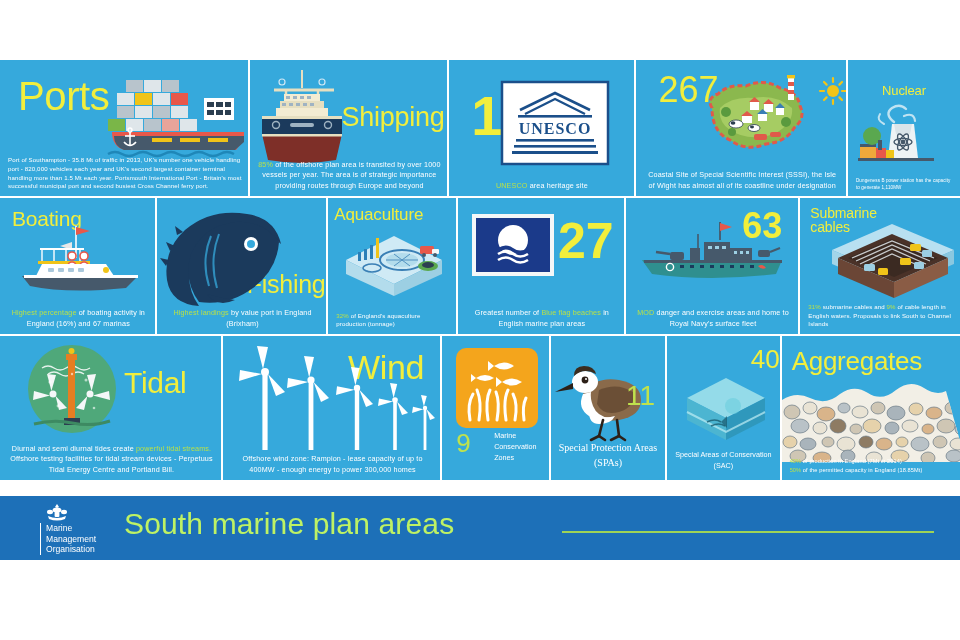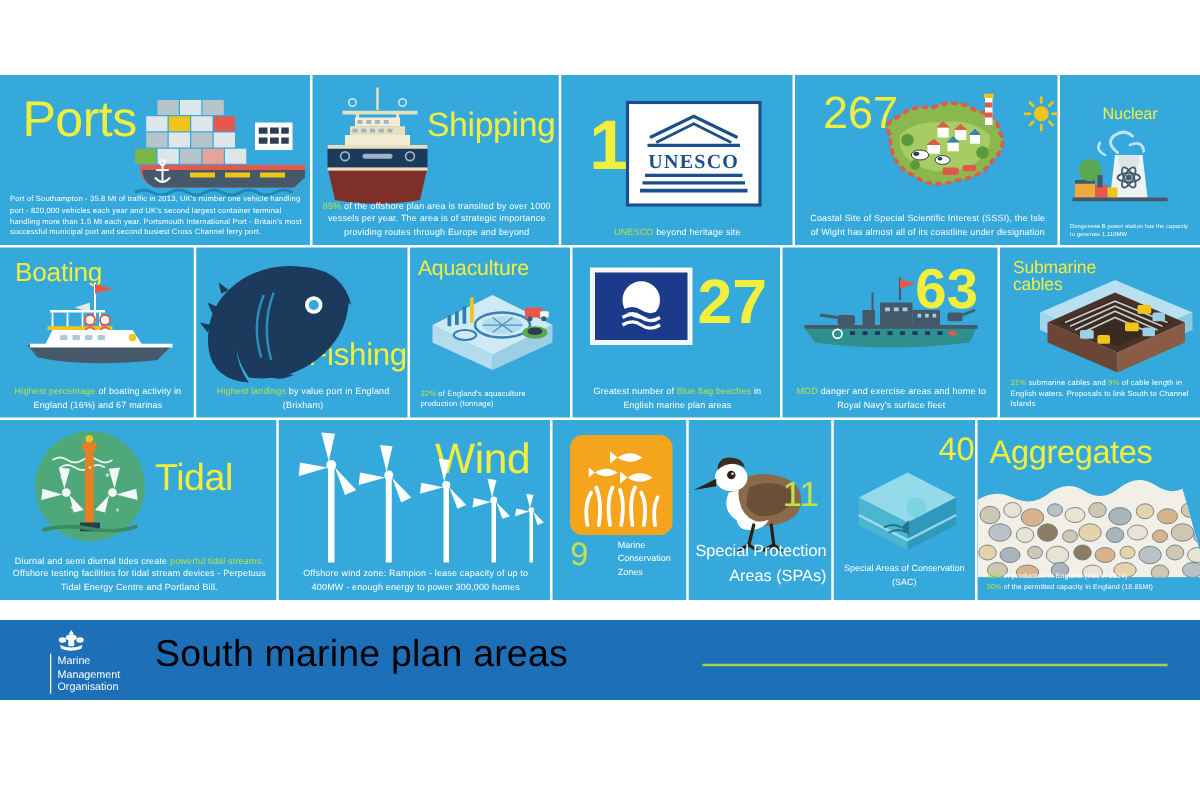--- a/index.html
+++ b/index.html
@@ -67,21 +67,21 @@
   }
   .mmo-line {
     border-left: 1.5px solid #fff;
     padding-left: 5px;
     font-size: 8.6px;
     line-height: 1.23;
     color: #ffffff;
   }
   #footer-title {
     position: absolute; left: 124px; top: 11px;
-    font-size: 30px; color: #000000;
+    font-size: 30px; color: #bef264;
     font-weight: 300; letter-spacing: .005em;
   }
   #footer-rule {
     position: absolute; left: 562px; top: 35px;
     width: 372px; height: 2px; background: #9fd356;
   }
 </style>
 </head>
 <body>
 
@@ -135,21 +135,21 @@
           </g>
           <circle cx="22" cy="56" r="2" fill="none" stroke="#ffffff" stroke-width="1.4"></circle>
 
           <path d="M0 80 q7 -4 14 0 t14 0 t14 0 t14 0 t14 0 t14 0 t14 0 t14 0 t14 0" fill="none" stroke="#1f87b8" stroke-width="2.4"></path>
         </svg>
       </div>
       <div class="cap">Port of Southampton - 35.8 Mt of traffic in 2013, UK's number one vehicle handling port - 820,000 vehicles each year and UK's second largest container terminal handling more than 1.5 Mt each year. Portsmouth International Port - Britain's most successful municipal port and second busiest Cross Channel ferry port.</div>
     </div>
 
     <div class="panel" style="width:203px">
-      <div class="title" style="left:92px; top:27px; font-size:27px;">Shipping</div>
+      <div class="title" style="left:92px; top:44px; font-size:27px;">Shipping</div>
       <div class="art" style="left:6px; top:8px;">
         <svg width="92" height="96" viewBox="0 0 92 96">
 
           <line x1="46" y1="2" x2="46" y2="20" stroke="#e6dfc0" stroke-width="2"></line>
           <line x1="18" y1="22" x2="78" y2="22" stroke="#e6dfc0" stroke-width="3"></line>
           <line x1="30" y1="22" x2="30" y2="42" stroke="#e6dfc0" stroke-width="2.5"></line>
           <line x1="62" y1="22" x2="62" y2="42" stroke="#e6dfc0" stroke-width="2.5"></line>
           <circle cx="26" cy="14" r="3" fill="none" stroke="#cfe8f5" stroke-width="1.2"></circle>
           <circle cx="66" cy="14" r="3" fill="none" stroke="#cfe8f5" stroke-width="1.2"></circle>
 
@@ -190,21 +190,21 @@
           <path d="M23 32 L53 17 L83 32" fill="none" stroke="#1b4f8a" stroke-width="2.2"></path>
           <rect x="16" y="33" width="74" height="2.6" fill="#1b4f8a"></rect>
           <g fill="#1b4f8a" font-family="'Liberation Serif', serif" font-size="16" font-weight="700" letter-spacing="1">
             <text x="53" y="52" text-anchor="middle">UNESCO</text>
           </g>
           <rect x="14" y="57" width="78" height="2.6" fill="#1b4f8a"></rect>
           <rect x="12" y="63" width="82" height="2.6" fill="#1b4f8a"></rect>
           <rect x="10" y="69" width="86" height="3" fill="#1b4f8a"></rect>
         </svg>
       </div>
-      <div class="cap big" style="text-align:center; left:6px;"><span class="hlg">UNESCO</span><span> beyond heritage site</span></div>
+      <div class="cap big" style="text-align:center; left:6px;"><span class="hlg">UNESCO</span><span> area heritage site</span></div>
     </div>
 
     <div class="panel" style="width:215px">
       <div class="bignum" style="left:22px; top:12px; font-size:36px;">267</div>
       <div class="art" style="left:66px; top:12px;">
         <svg width="112" height="84" viewBox="0 0 112 84">
           <path d="M10 36 Q4 26 16 22 Q26 12 44 14 Q62 6 78 16 Q96 20 98 34
                    Q104 46 92 56 Q84 70 64 72 Q44 80 28 68 Q10 60 10 36 Z" fill="#8bb84e" stroke="#e05a4a" stroke-width="3" stroke-dasharray="5 3"></path>
           <path d="M18 36 Q30 24 52 26 Q74 22 90 36 Q92 52 72 62 Q46 70 28 58 Q16 50 18 36 Z" fill="#a6cc63"></path>
 
@@ -418,21 +418,21 @@
           <path d="M26 34 q8 -5 15 0 t15 0 v4 q-8 5 -15 0 t-15 0 Z" fill="#1b3a8a"></path>
           <path d="M26 40 q8 -5 15 0 t15 0" fill="none" stroke="#ffffff" stroke-width="2.6"></path>
           <path d="M26 46 q8 -5 15 0 t15 0" fill="none" stroke="#ffffff" stroke-width="2.6"></path>
         </svg>
       </div>
       <div class="bignum" style="left:100px; top:18px; font-size:50px; font-weight:700;">27</div>
       <div class="cap big"><span>Greatest number of </span><span class="hlg">Blue flag beaches</span><span> in English marine plan areas</span></div>
     </div>
 
     <div class="panel" style="width:173px">
-      <div class="bignum" style="right:16px; top:10px; font-size:45px; font-weight:700;">63</div>
+      <div class="bignum" style="right:16px; top:10px; font-size:36px; font-weight:700;">63</div>
       <div class="art" style="left:10px; top:24px;">
         <svg width="152" height="68" viewBox="0 0 152 68">
 
           <line x1="84" y1="0" x2="84" y2="18" stroke="#46596b" stroke-width="1.8"></line>
           <path d="M84 1 L96 5 L84 9 Z" fill="#e8584a"></path>
           <line x1="62" y1="12" x2="62" y2="28" stroke="#46596b" stroke-width="1.6"></line>
 
           <rect x="54" y="26" width="10" height="12" fill="#46596b"></rect>
           <rect x="68" y="20" width="26" height="18" fill="#46596b"></rect>
           <rect x="94" y="26" width="22" height="12" fill="#46596b"></rect>
@@ -658,21 +658,21 @@
             <path d="M48 70 L44 86"></path>
             <path d="M62 70 L64 86"></path>
             <path d="M44 86 L36 90"></path>
               <path d="M44 86 L50 90"></path>
             <path d="M64 86 L56 90"></path>
               <path d="M64 86 L70 90"></path>
           </g>
         </svg>
       </div>
       <div class="bignum lime" style="right:10px; top:46px; font-size:28px;">11</div>
-      <div style="position:absolute; left:4px; right:4px; bottom:10px; text-align:right; font-size:13px; line-height:1.5; color:#ffffff;">Special Protection Areas (SPAs)</div>
+      <div style="position:absolute; left:4px; right:4px; bottom:10px; text-align:center; font-size:10px; line-height:1.5; color:#ffffff;font-family:Liberation Serif, serif;">Special Protection Areas (SPAs)</div>
     </div>
 
     <div class="panel" style="width:116px">
       <div class="bignum" style="left:0; right:0; top:10px; text-align:right; font-size:26px;">40</div>
       <div class="art" style="left:18px; top:42px;">
         <svg width="82" height="70" viewBox="0 0 82 70">
           <path d="M2 20 L41 0 L80 20 L41 40 Z" fill="#9fe0ea" opacity=".9"></path>
           <path d="M2 20 L2 42 L41 62 L41 40 Z" fill="#4fb6cf" opacity=".9"></path>
           <path d="M80 20 L80 42 L41 62 L41 40 Z" fill="#2f96b8" opacity=".9"></path>
           <path d="M2 34 L41 54 L80 34" fill="none" stroke="#bfeef5" stroke-width="2" opacity=".7"></path>

